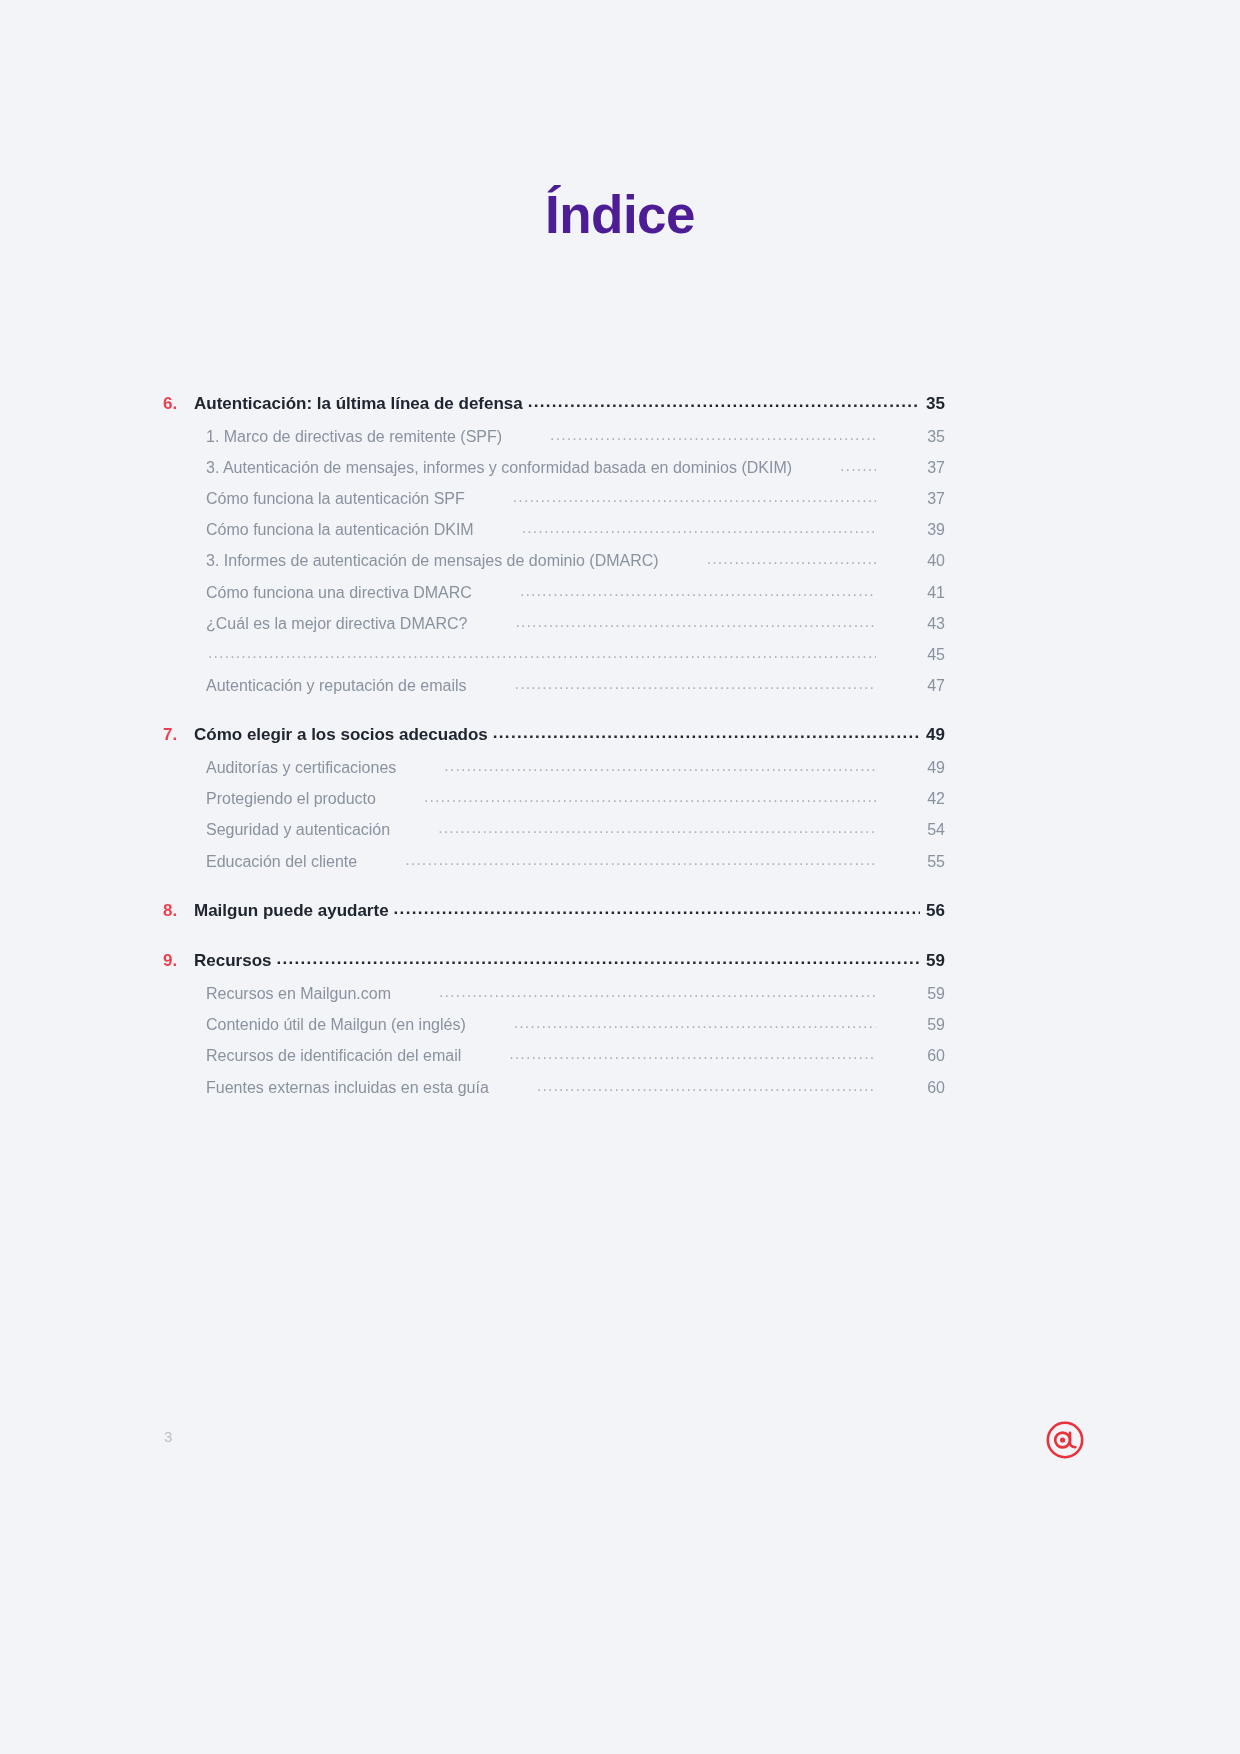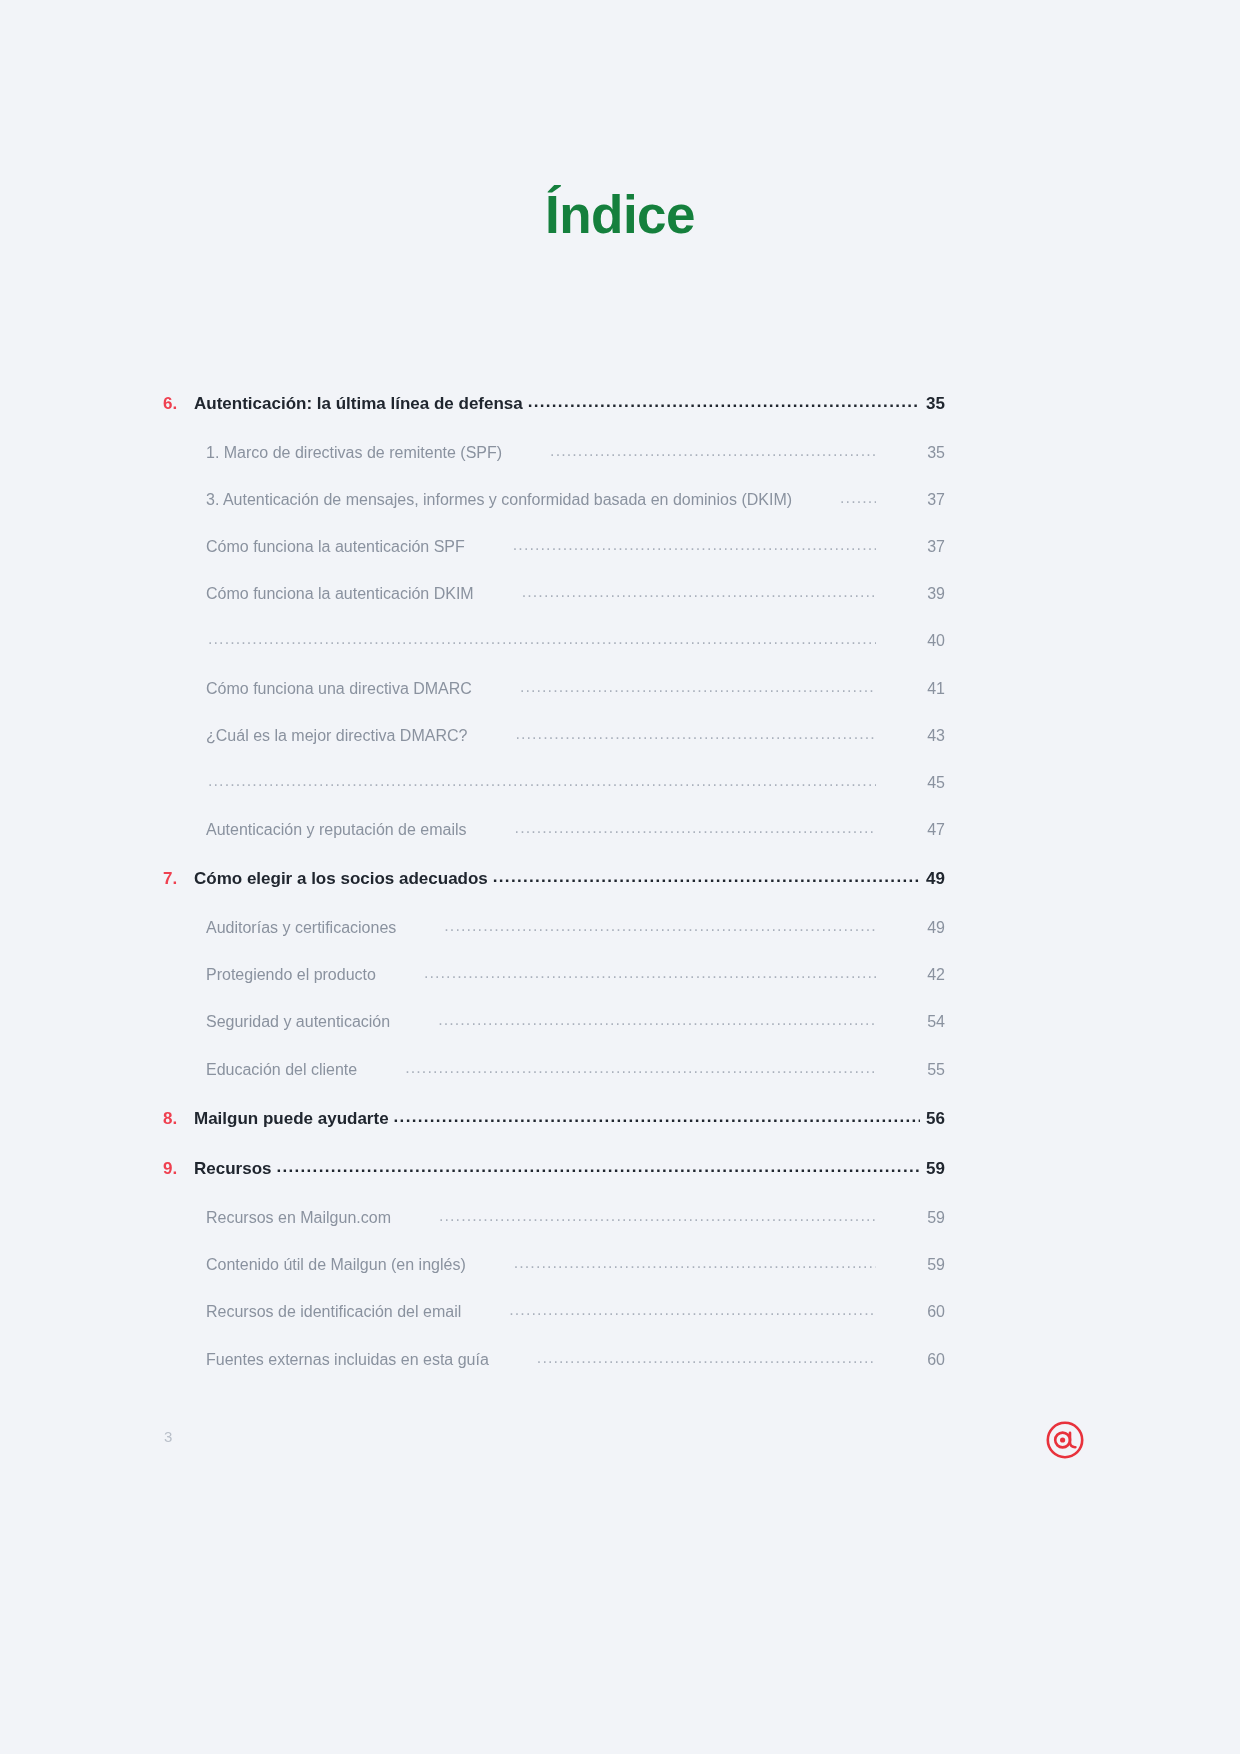--- a/index.html
+++ b/index.html
@@ -23,21 +23,21 @@
 
   
   .toc-title {
     position: absolute;
     top: 186px;
     left: 0;
     width: 1240px;
     text-align: center;
     font-size: 53px;
     font-weight: 700;
-    color: #15803d;
+    color: #4c1d95;
     letter-spacing: -0.5px;
     line-height: 1.1;
   }
 
   
   .toc {
     position: absolute;
     top: 392px;
     left: 163px;
     width: 782px;
@@ -95,21 +95,21 @@
   
   .sub-row {
     display: flex;
     align-items: flex-end;
     width: 100%;
     font-size: 16px;
     color: #8a929f;
     line-height: 1.45;
     padding-left: 43px;
     box-sizing: border-box;
-    margin-top: 24px;
+    margin-top: 8px;
     gap: 46px;
   }
   .sub-label {
     white-space: nowrap;
   }
   .sub-row .leader {
     flex: 1 1 auto;
     margin: 0 3px 0 2px;
     position: relative;
     bottom: 2px;
@@ -173,20 +173,21 @@
           <span class="sub-label">Cómo funciona la autenticación SPF</span>
           <span class="leader">...........................................................................................................................................................................................................................</span>
           <span class="sub-page">37</span>
         </div>
         <div class="sub-row">
           <span class="sub-label">Cómo funciona la autenticación DKIM</span>
           <span class="leader">...........................................................................................................................................................................................................................</span>
           <span class="sub-page">39</span>
         </div>
         <div class="sub-row">
+          <span class="sub-label">3. Informes de autenticación de mensajes de dominio (DMARC)</span>
           <span class="leader">...........................................................................................................................................................................................................................</span>
           <span class="sub-page">40</span>
         </div>
         <div class="sub-row">
           <span class="sub-label">Cómo funciona una directiva DMARC</span>
           <span class="leader">...........................................................................................................................................................................................................................</span>
           <span class="sub-page">41</span>
         </div>
         <div class="sub-row">
           <span class="sub-label">¿Cuál es la mejor directiva DMARC?</span>

